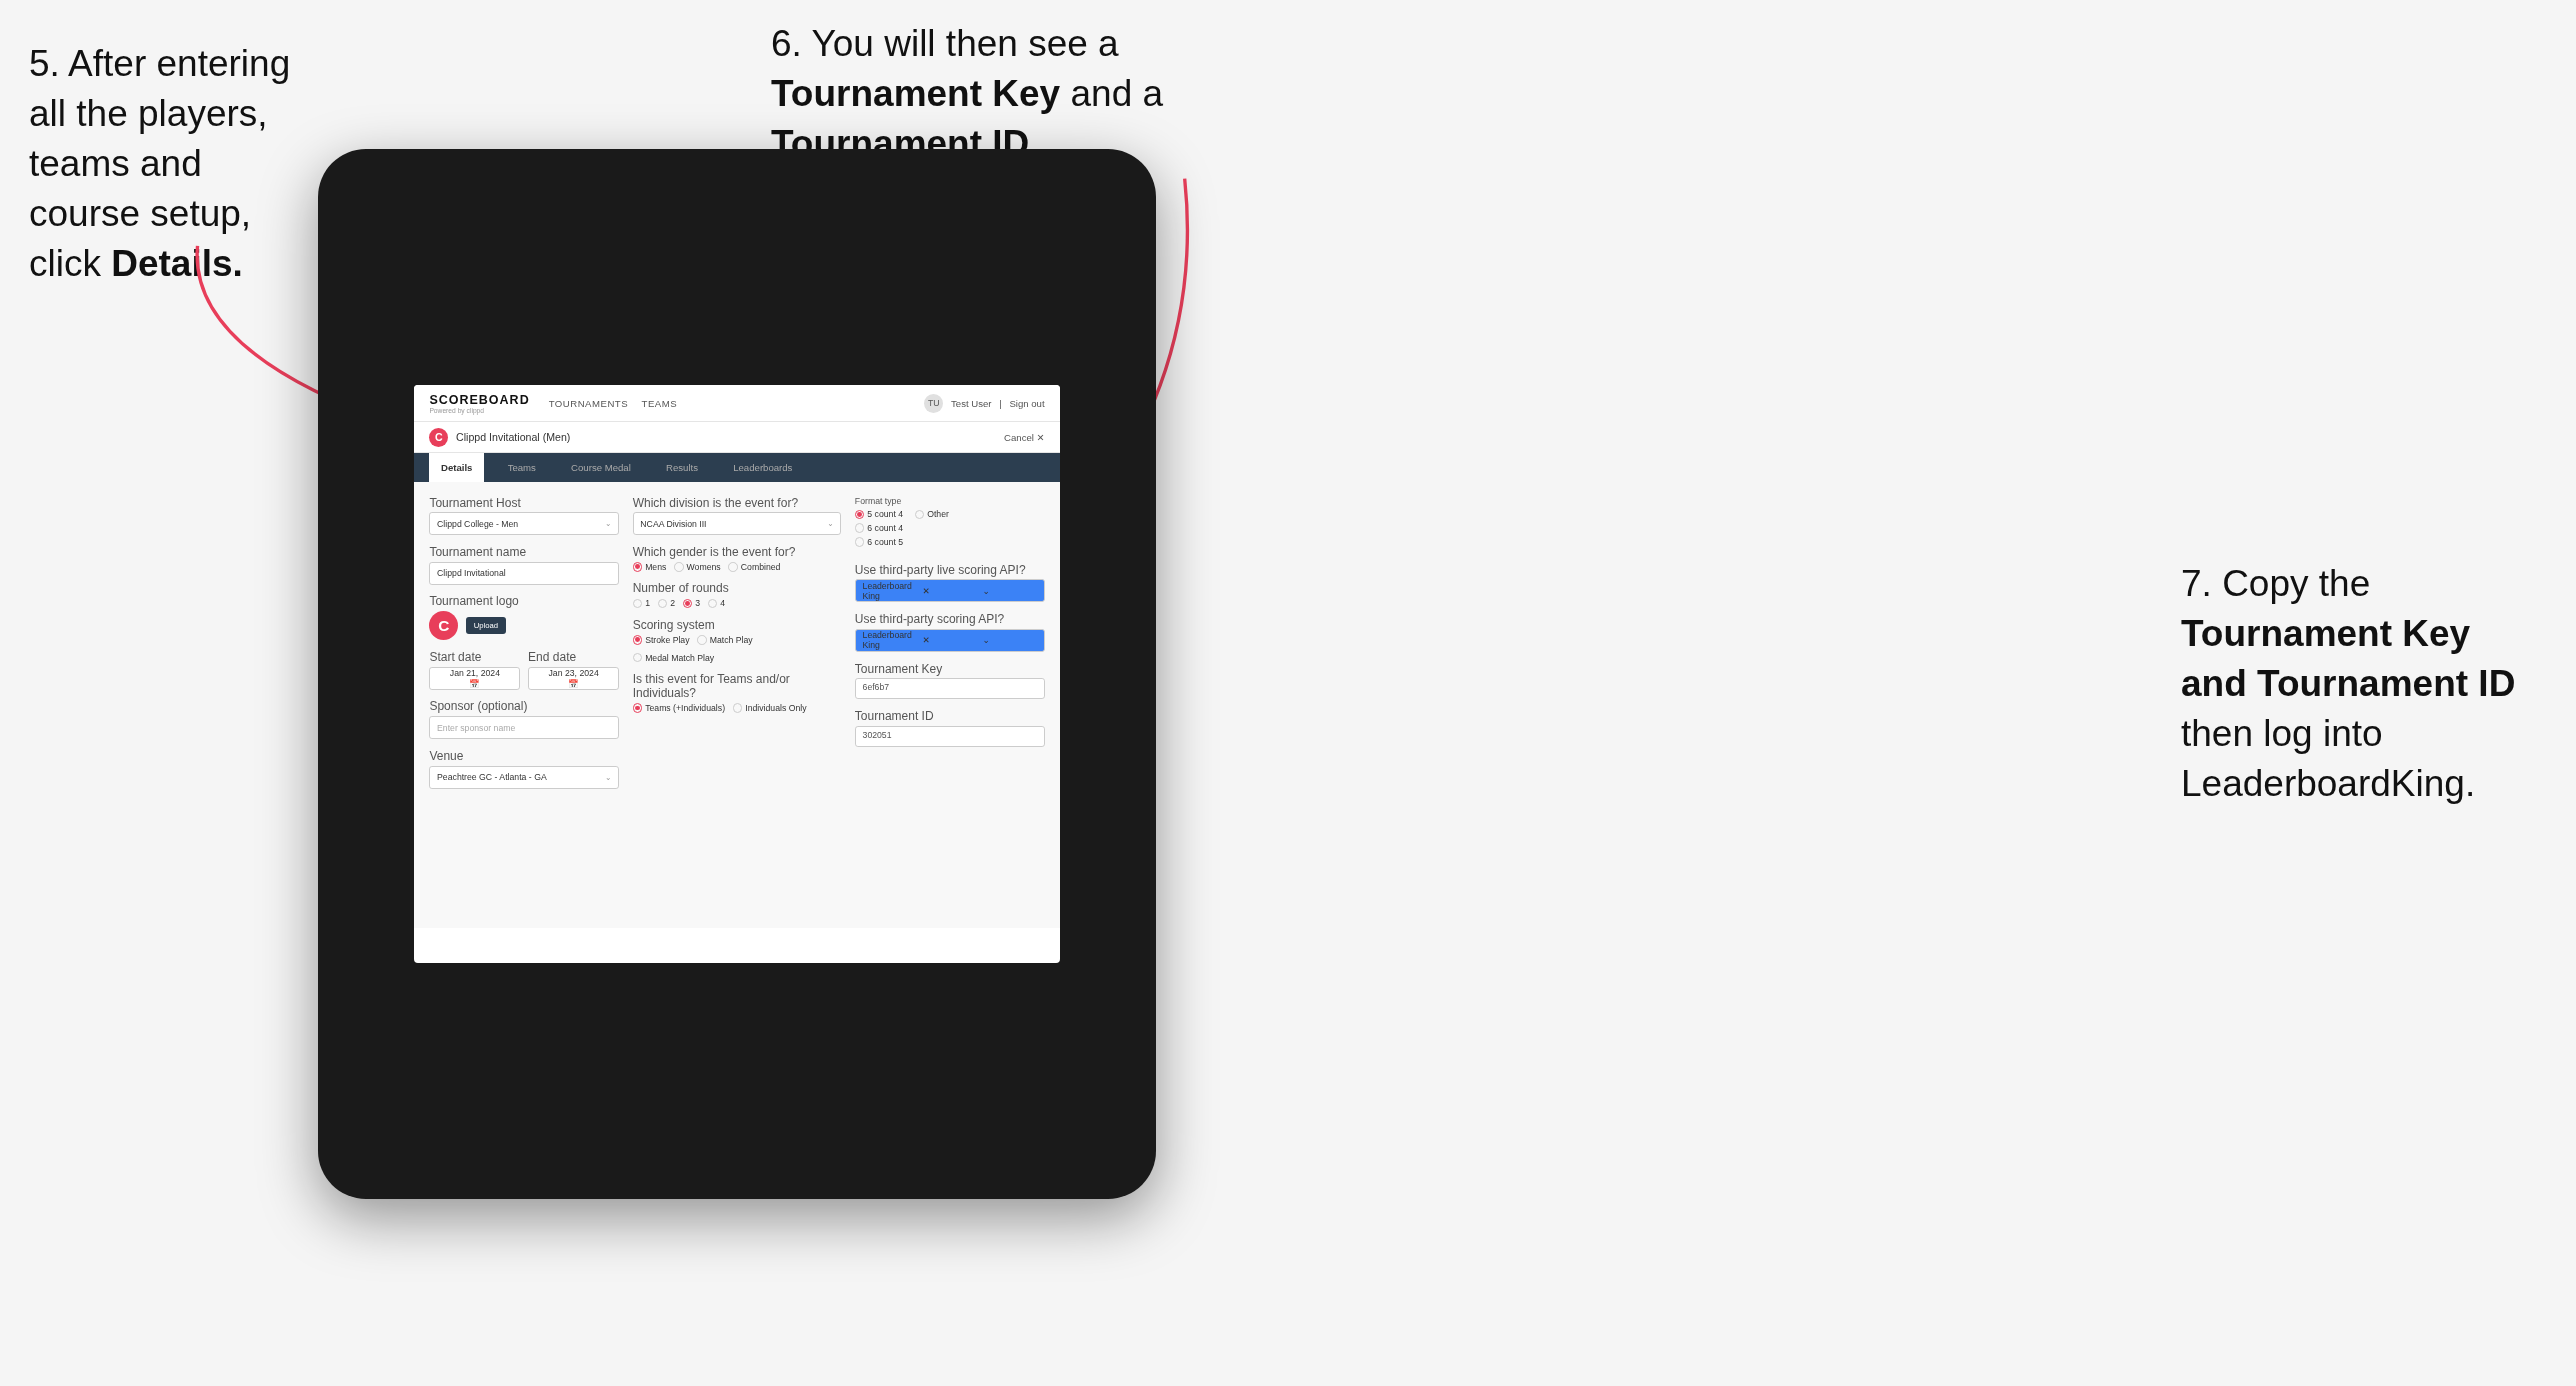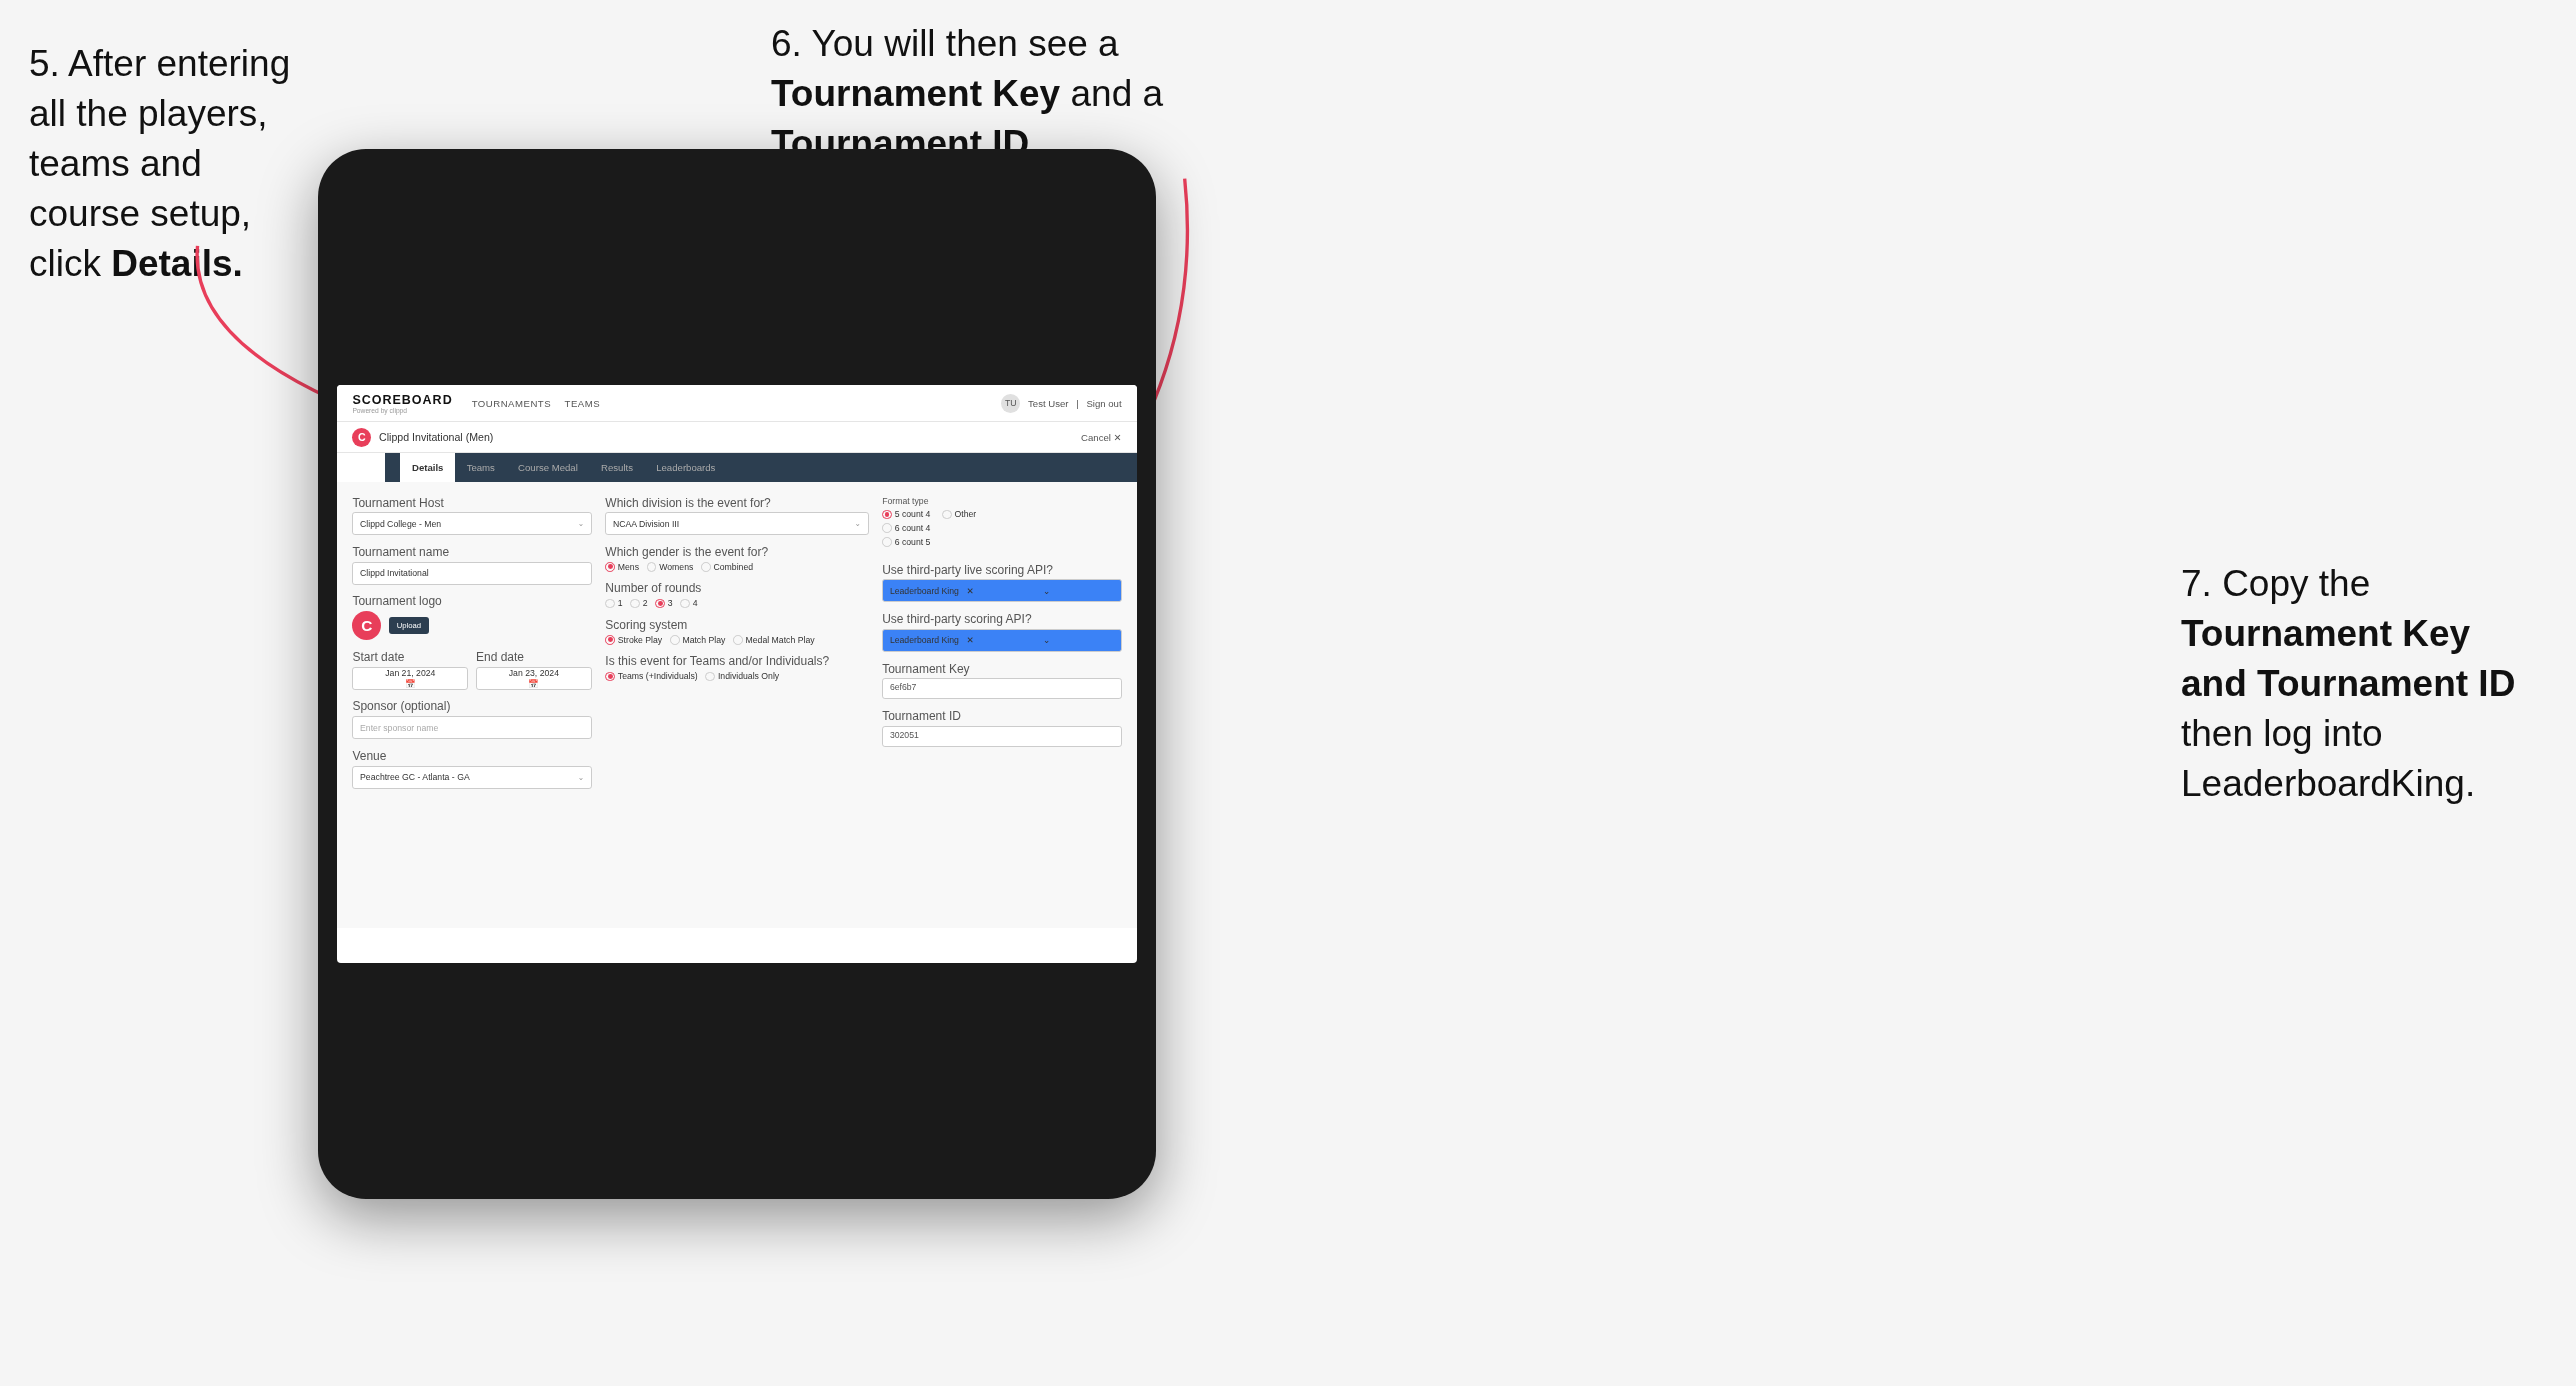--- a/index.html
+++ b/index.html
@@ -48,21 +48,21 @@
       height: 1050px;
       background: #1a1a1a;
       border-radius: 48px;
       box-shadow: 0 19px 58px rgba(0,0,0,0.4);
       display: flex;
       align-items: center;
       justify-content: center;
     }
 
     .tablet-screen {
-      width: 800px;
+      width: 646px;
       height: 578px;
       background: #fff;
       border-radius: 3.9px;
       overflow: hidden;
       position: relative;
     }
 
     
     .app-header {
       background: #fff;
@@ -151,22 +151,21 @@
       color: #555;
     }
 
     
     .tabs-bar {
       background: #2c3e50;
       height: 29px;
       display: flex;
       align-items: center;
       padding: 0 15.4px;
-      gap: 0;
-      margin-left: 48px;
+      gap: 12px;
     }
     .tab-item {
       height: 29px;
       display: flex;
       align-items: center;
       padding: 0 11.6px;
       font-size: 9.6px;
       color: #aaa;
       cursor: pointer;
       border-bottom: 1.9px solid transparent;

